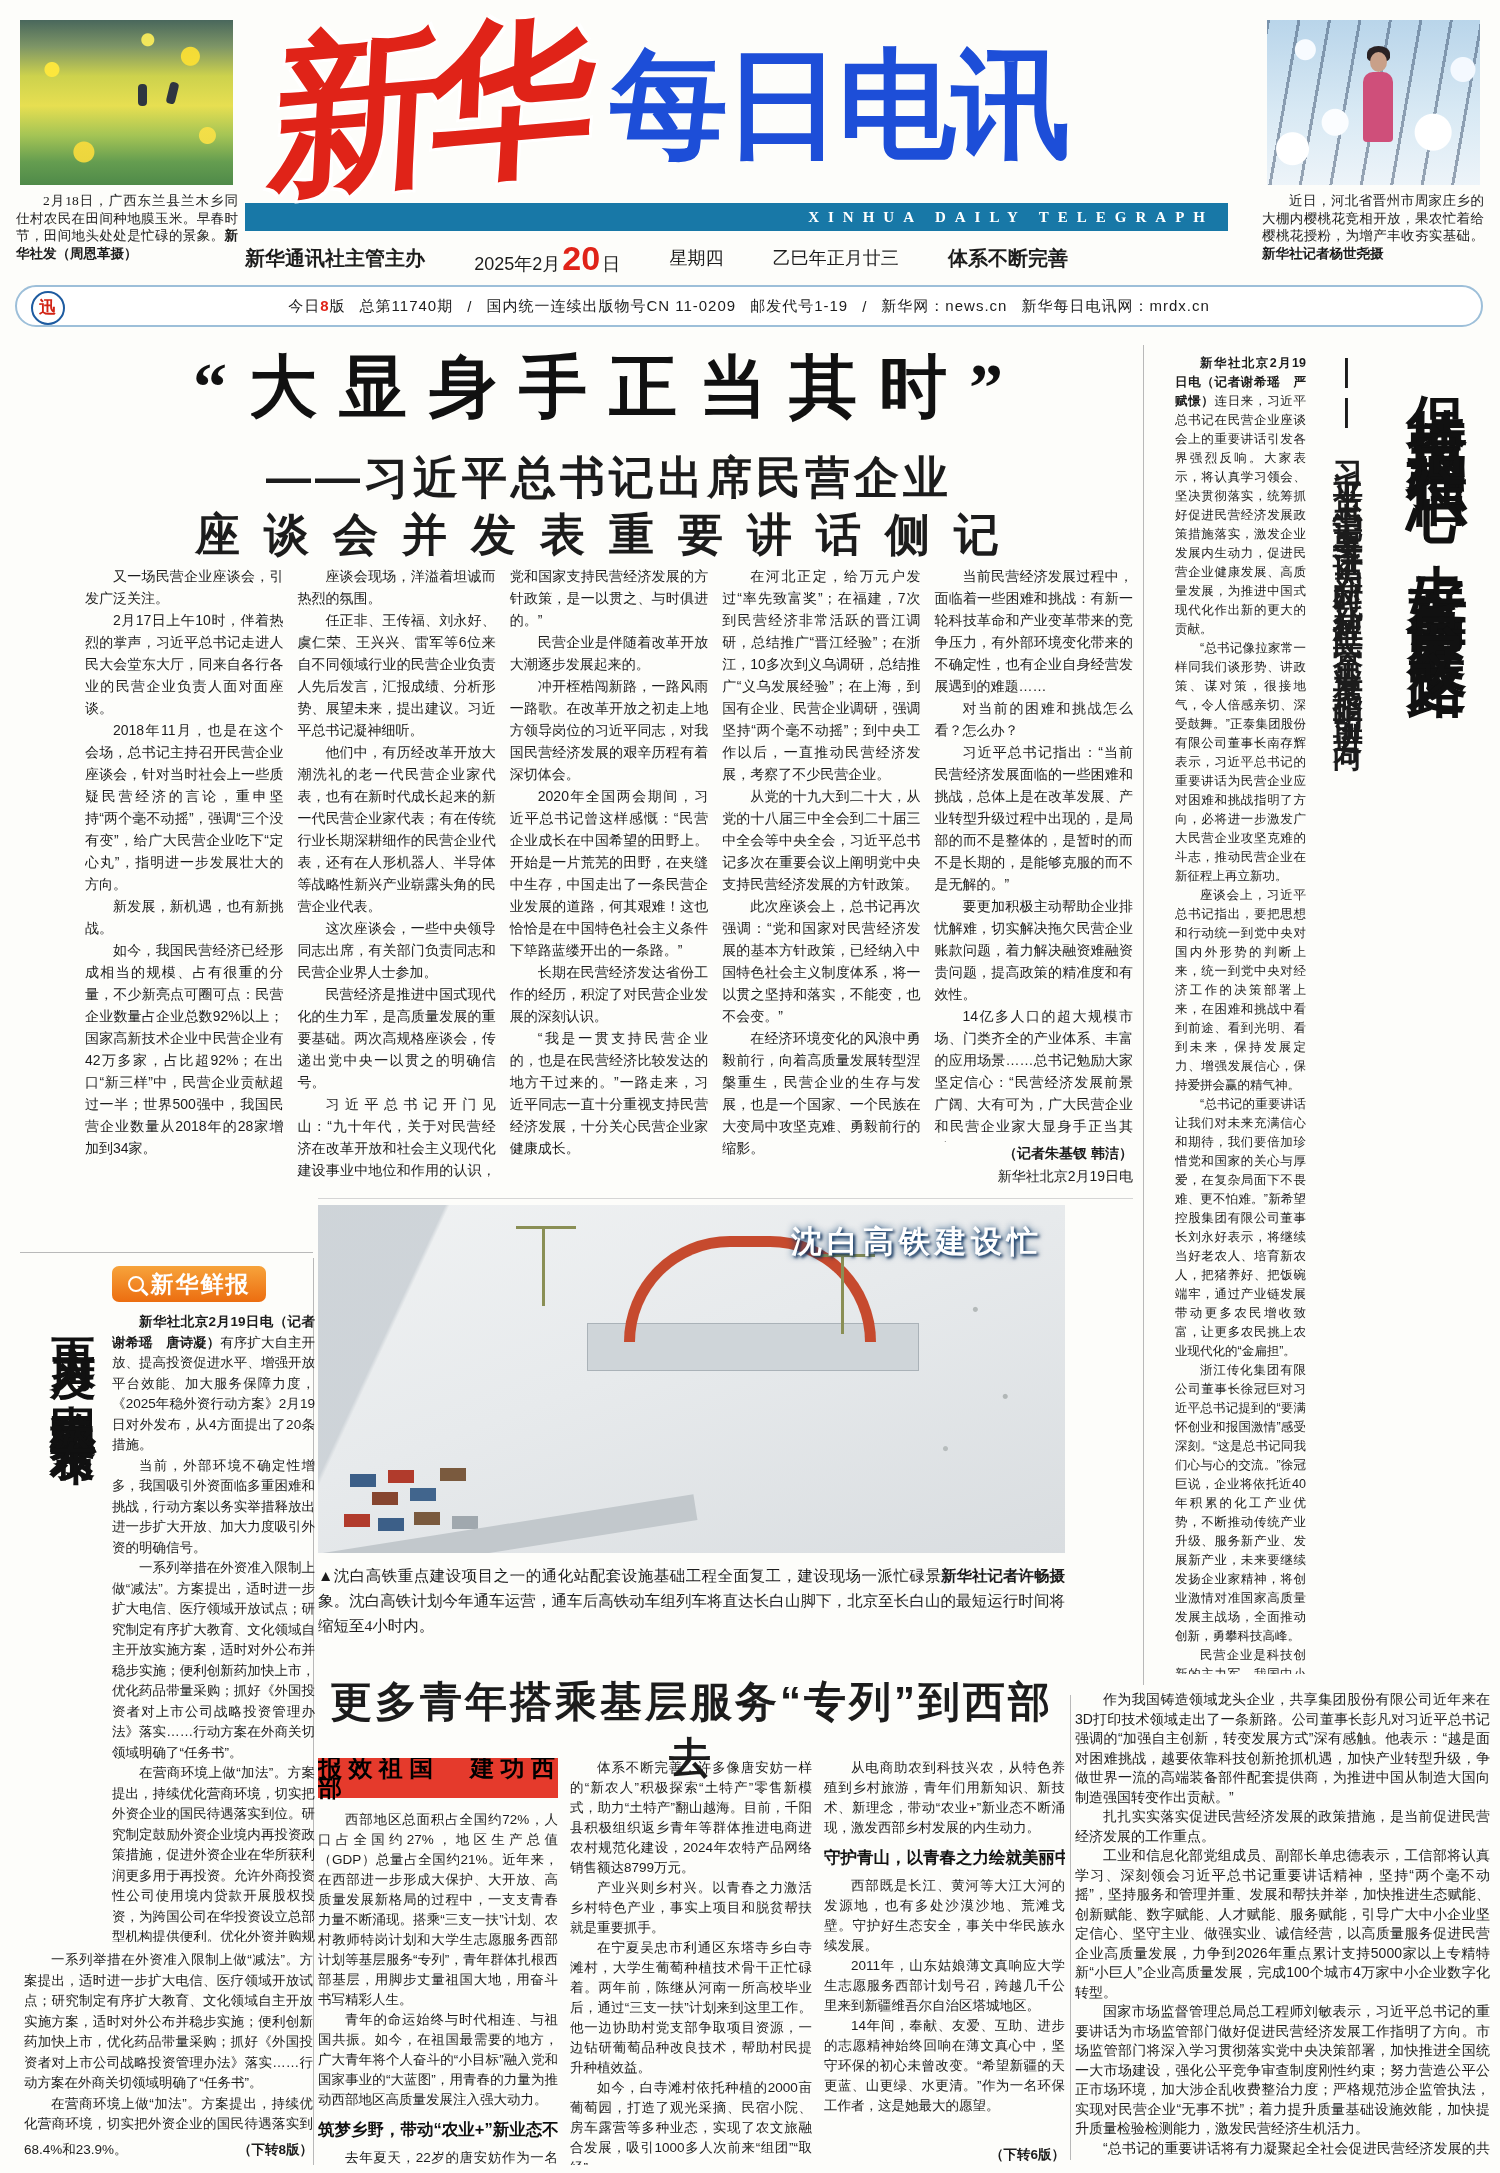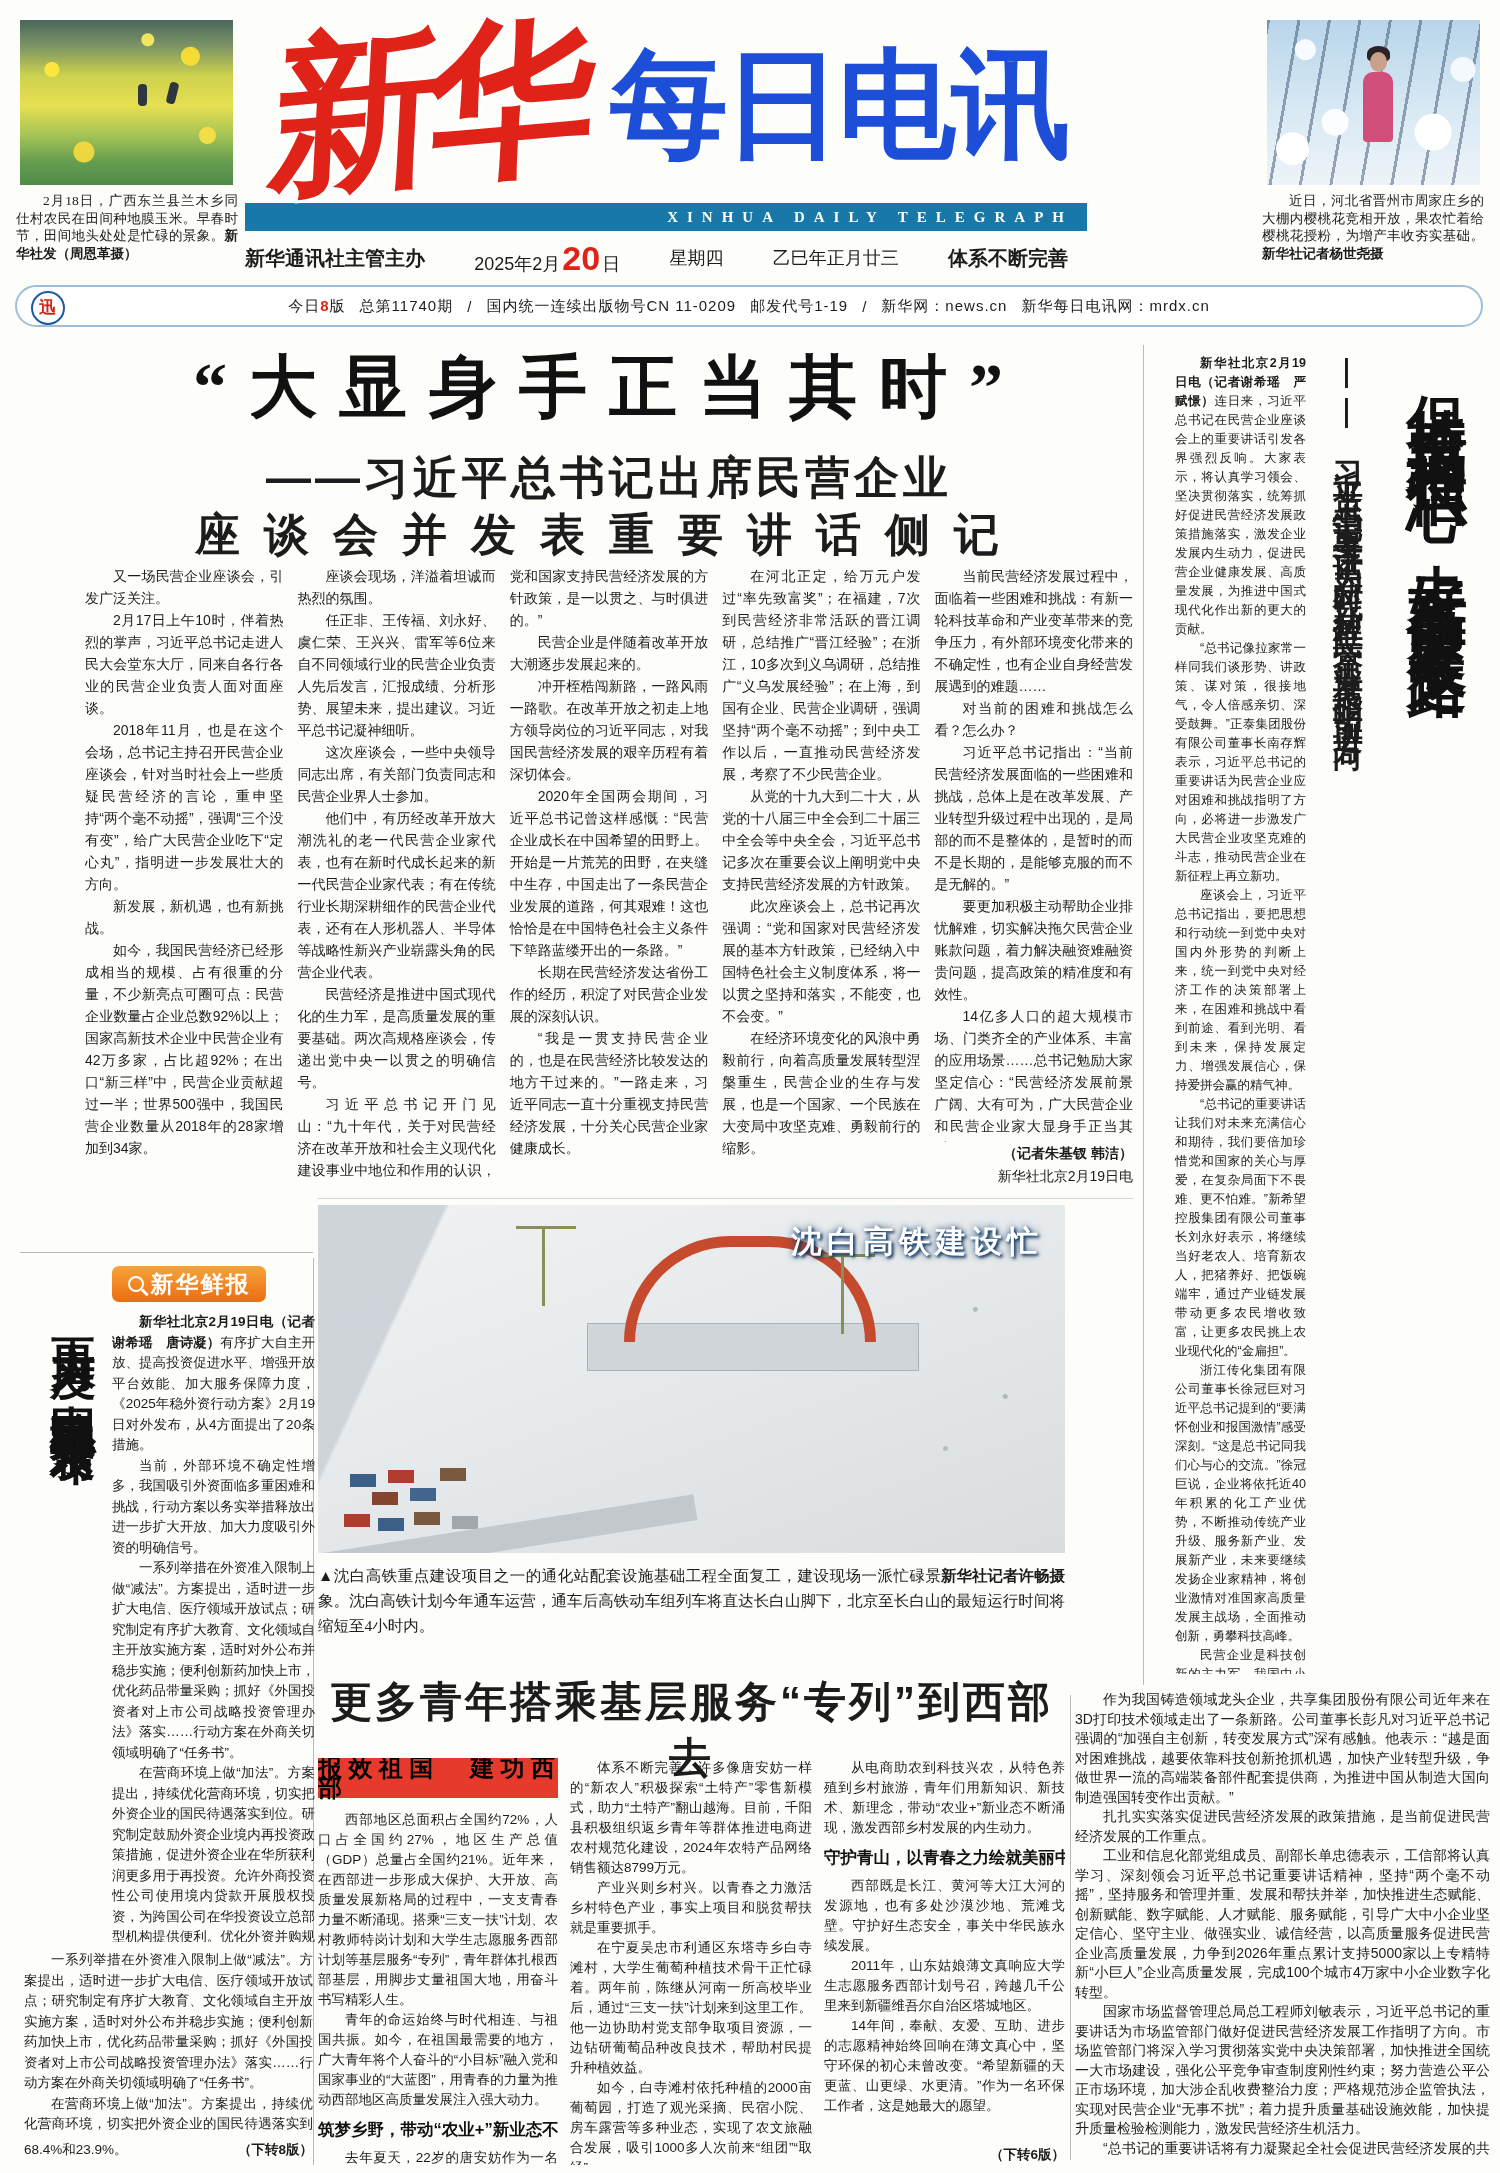--- a/index.html
+++ b/index.html
@@ -32,21 +32,21 @@
   .person-head{position:absolute;left:103px;top:32px;width:17px;height:20px;border-radius:50%;background:#c9a089;}
   .hair{position:absolute;left:100px;top:26px;width:23px;height:16px;border-radius:50% 50% 30% 30%;background:#2a2224;}
   .cap{font-size:13.5px;line-height:17.5px;text-align:justify;font-family:"Liberation Serif",serif;}
   .cap p{text-indent:2em;}
   .masthead-logo{left:250px;top:8px;width:820px;height:198px;}
   .calli{position:absolute;left:20px;top:-14px;font-family:"Liberation Serif",serif;font-weight:bold;
     font-size:170px;color:#e02318;transform:rotate(-5deg) skewX(-8deg);letter-spacing:-14px;z-index:3;
     text-shadow:3px 3px 0 #fff,-3px 3px 0 #fff,3px -3px 0 #fff;}
   .logo-rest{position:absolute;left:360px;top:18px;font-family:"Liberation Serif",serif;font-weight:bold;
     font-size:118px;color:#1d4ed8;letter-spacing:-4px;z-index:2;text-align:center;}
-  .blue-bar{left:245px;top:203px;width:842px;height:28px;background:#1878a7;z-index:1;
+  .blue-bar{left:245px;top:203px;width:983px;height:28px;background:#1878a7;z-index:1;
     color:#fff;font-family:"Liberation Serif",serif;font-weight:bold;font-size:15px;
     letter-spacing:9px;text-align:right;line-height:28px;padding-right:14px;box-sizing:border-box;}
   .date-row{left:245px;top:240px;width:823px;height:36px;display:flex;align-items:center;
     justify-content:space-between;font-size:18px;}
   .d-strong{font-weight:bold;font-size:20px;font-family:Liberation Serif, serif;}
   .d-day{color:#e02318;font-size:34px;font-weight:bold;line-height:1;padding:0 2px;}
   .info-bar{left:15px;top:285px;width:1468px;height:42px;border:2px solid #9dbfd9;border-radius:21px;
     box-sizing:border-box;display:flex;align-items:center;justify-content:center;gap:14px;
     font-size:15px;letter-spacing:1px;background:#fff;}
   .logo-circle{position:absolute;left:14px;top:4px;width:30px;height:30px;border-radius:50%;
@@ -180,22 +180,22 @@
   <div class="abs hl3">座谈会并发表重要讲话侧记</div>
 
   <div class="abs main-cols">
       <p>又一场民营企业座谈会，引发广泛关注。</p>
       <p>2月17日上午10时，伴着热烈的掌声，习近平总书记走进人民大会堂东大厅，同来自各行各业的民营企业负责人面对面座谈。</p>
       <p>2018年11月，也是在这个会场，总书记主持召开民营企业座谈会，针对当时社会上一些质疑民营经济的言论，重申坚持“两个毫不动摇”，强调“三个没有变”，给广大民营企业吃下“定心丸”，指明进一步发展壮大的方向。</p>
       <p>新发展，新机遇，也有新挑战。</p>
       <p>如今，我国民营经济已经形成相当的规模、占有很重的分量，不少新亮点可圈可点：民营企业数量占企业总数92%以上；国家高新技术企业中民营企业有42万多家，占比超92%；在出口“新三样”中，民营企业贡献超过一半；世界500强中，我国民营企业数量从2018年的28家增加到34家。</p>
       <p>座谈会现场，洋溢着坦诚而热烈的氛围。</p>
       <p>任正非、王传福、刘永好、虞仁荣、王兴兴、雷军等6位来自不同领域行业的民营企业负责人先后发言，汇报成绩、分析形势、展望未来，提出建议。习近平总书记凝神细听。</p>
+      <p>他们中，有历经改革开放大潮洗礼的老一代民营企业家代表，也有在新时代成长起来的新一代民营企业家代表；有在传统行业长期深耕细作的民营企业代表，还有在人形机器人、半导体等战略性新兴产业崭露头角的民营企业代表。</p>
       <p>这次座谈会，一些中央领导同志出席，有关部门负责同志和民营企业界人士参加。</p>
-      <p>他们中，有历经改革开放大潮洗礼的老一代民营企业家代表，也有在新时代成长起来的新一代民营企业家代表；有在传统行业长期深耕细作的民营企业代表，还有在人形机器人、半导体等战略性新兴产业崭露头角的民营企业代表。</p>
       <p>民营经济是推进中国式现代化的生力军，是高质量发展的重要基础。两次高规格座谈会，传递出党中央一以贯之的明确信号。</p>
       <p>习近平总书记开门见山：“九十年代，关于对民营经济在改革开放和社会主义现代化建设事业中地位和作用的认识，党和国家支持民营经济发展的方针政策，是一以贯之、与时俱进的。”</p>
       <p>民营企业是伴随着改革开放大潮逐步发展起来的。</p>
       <p>冲开桎梏闯新路，一路风雨一路歌。在改革开放之初走上地方领导岗位的习近平同志，对我国民营经济发展的艰辛历程有着深切体会。</p>
       <p>2020年全国两会期间，习近平总书记曾这样感慨：“民营企业成长在中国希望的田野上。开始是一片荒芜的田野，在夹缝中生存，中国走出了一条民营企业发展的道路，何其艰难！这也恰恰是在中国特色社会主义条件下筚路蓝缕开出的一条路。”</p>
       <p>长期在民营经济发达省份工作的经历，积淀了对民营企业发展的深刻认识。</p>
       <p>“我是一贯支持民营企业的，也是在民营经济比较发达的地方干过来的。”一路走来，习近平同志一直十分重视支持民营经济发展，十分关心民营企业家健康成长。</p>
       <p>在河北正定，给万元户发过“率先致富奖”；在福建，7次到民营经济非常活跃的晋江调研，总结推广“晋江经验”；在浙江，10多次到义乌调研，总结推广“义乌发展经验”；在上海，到国有企业、民营企业调研，强调坚持“两个毫不动摇”；到中央工作以后，一直推动民营经济发展，考察了不少民营企业。</p>
       <p>从党的十九大到二十大，从党的十八届三中全会到二十届三中全会等中央全会，习近平总书记多次在重要会议上阐明党中央支持民营经济发展的方针政策。</p>
       <p>此次座谈会上，总书记再次强调：“党和国家对民营经济发展的基本方针政策，已经纳入中国特色社会主义制度体系，将一以贯之坚持和落实，不能变，也不会变。”</p>

